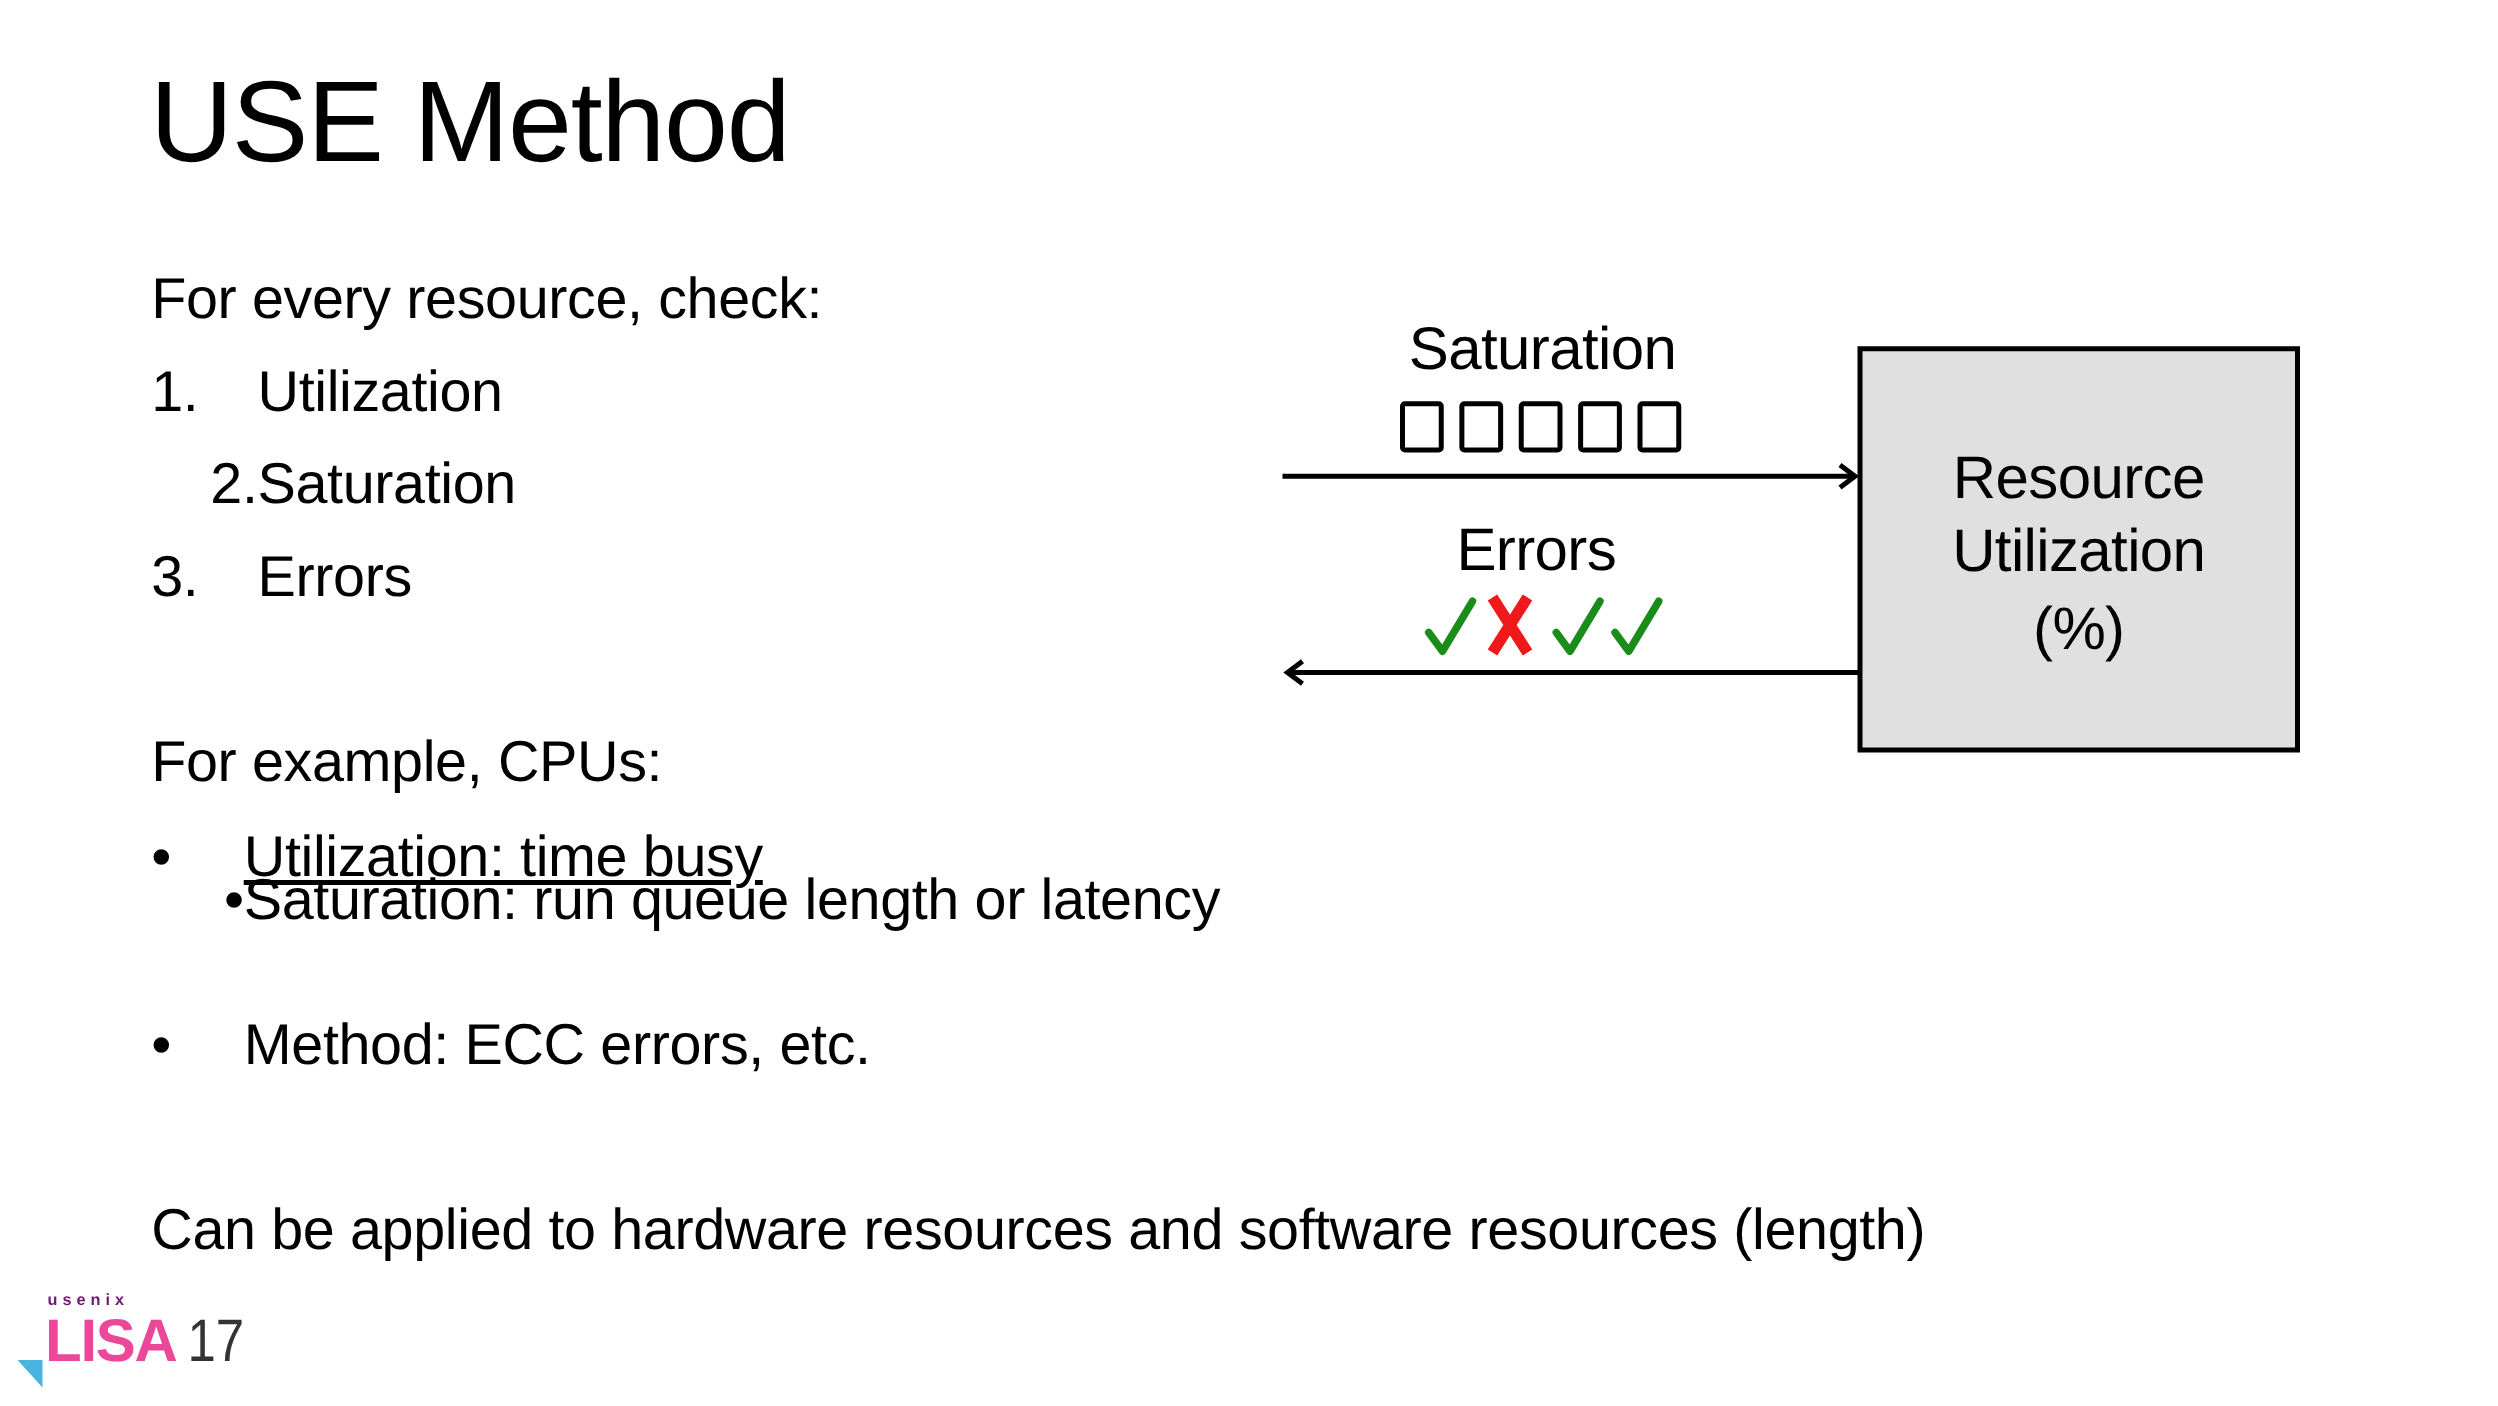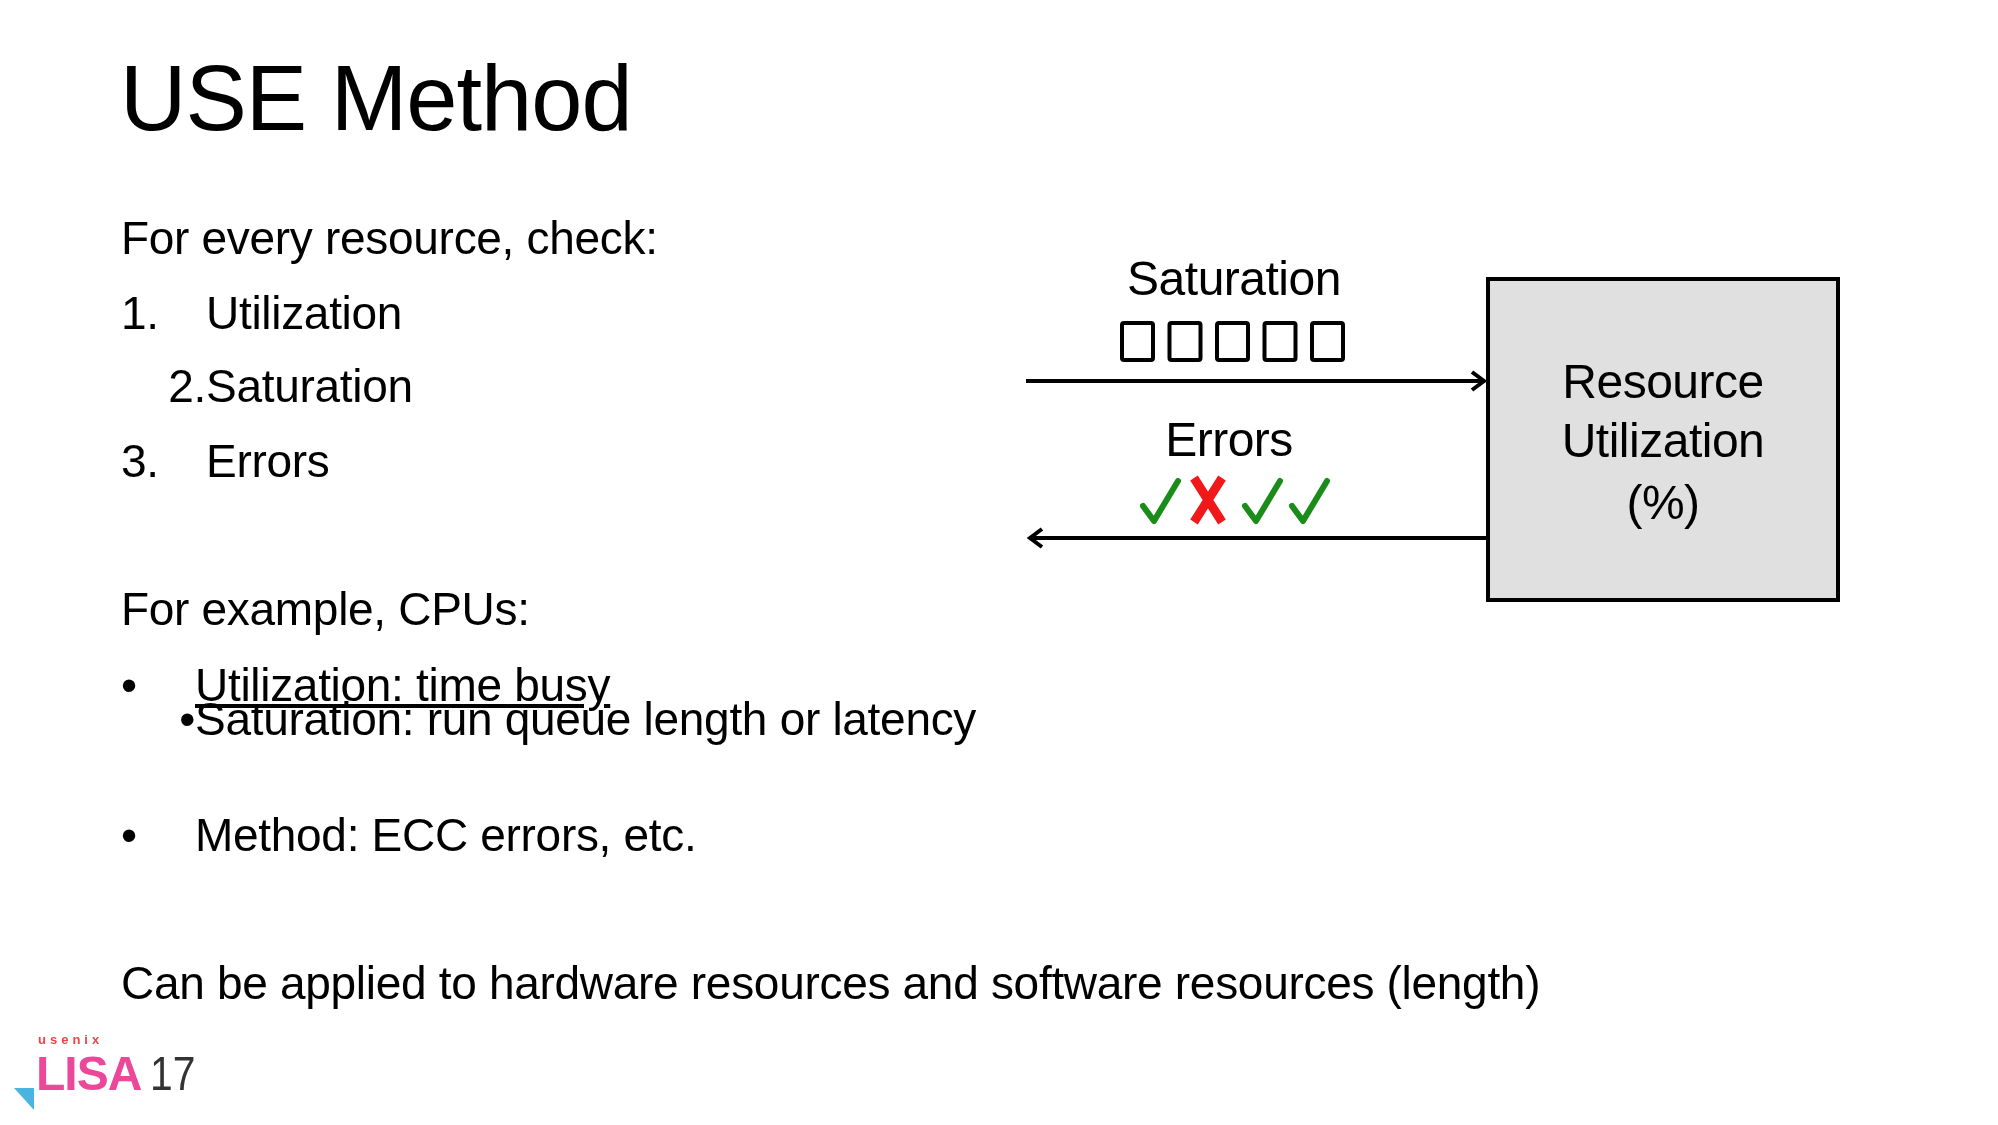--- a/index.html
+++ b/index.html
@@ -5,21 +5,21 @@
   html, body { margin: 0; padding: 0; background: #ffffff; }
   body { width: 1998px; height: 1125px; position: relative; overflow: hidden;
          font-family: "Liberation Sans", sans-serif; color: #000; }
   .abs { position: absolute; white-space: nowrap; }
   #title { left: 120px; top: 52px; font-size: 92px; letter-spacing: -1px; line-height: 1; }
   .body-text { font-size: 46px; line-height: 1; letter-spacing: -0.3px; }
   .num { display: inline-block; width: 85px; }
   .bul { display: inline-block; width: 74px; }
   #diagram { position: absolute; left: 0; top: 0; width: 1998px; height: 1125px; }
   .diag-label { font-size: 48px; letter-spacing: -0.5px; }
-  #logo-usenix { left: 38px; top: 1032px; font-size: 13px; font-weight: bold; letter-spacing: 4px; color: #ef4444; }
+  #logo-usenix { left: 38px; top: 1032px; font-size: 13px; font-weight: bold; letter-spacing: 4px; color: #701a75; }
   #logo-lisa { left: 36px; top: 1050px; font-size: 48px; font-weight: bold; color: #ec4899; letter-spacing: -1px; line-height: 1; }
   #logo-year { left: 150px; top: 1050px; font-size: 48px; font-weight: normal; color: #333; line-height: 1; transform: scaleX(0.85); transform-origin: left; }
 </style>
 </head>
 <body>
 
 <div id="title" class="abs">USE Method</div>
 
 <div class="abs body-text" style="left:121px; top:215px;">For every resource, check:</div>
 

